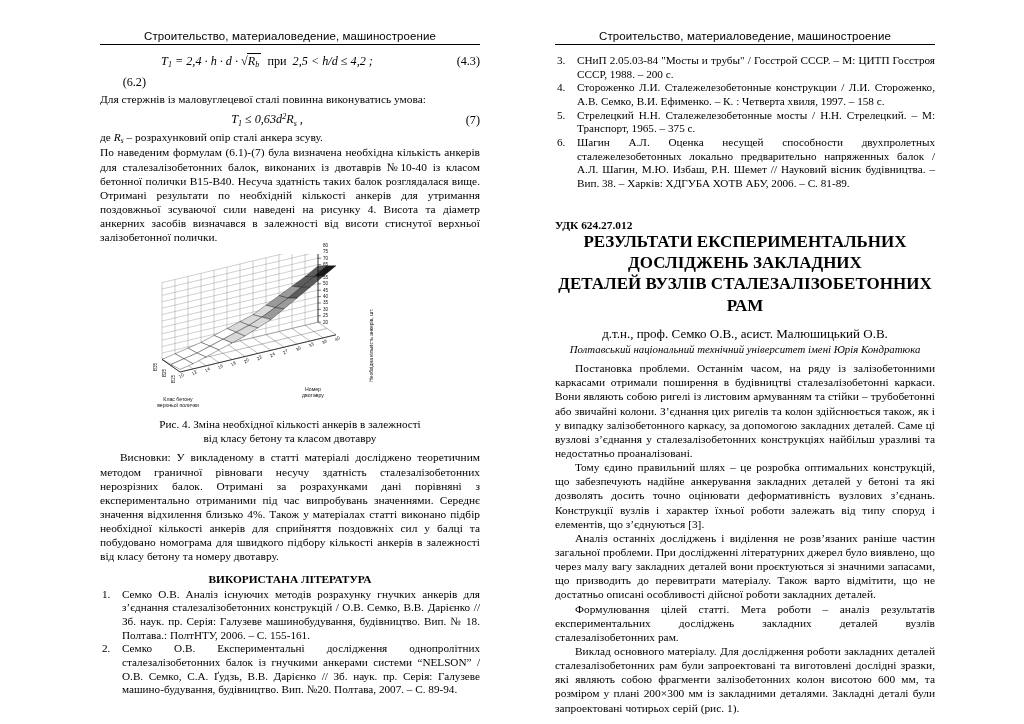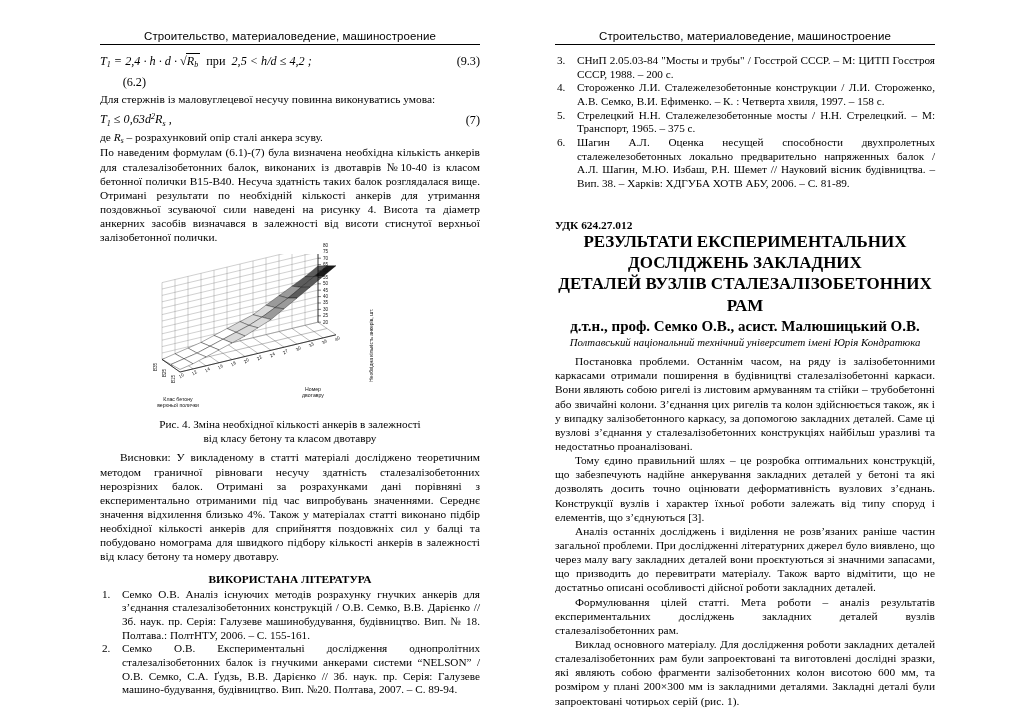--- a/index.html
+++ b/index.html
@@ -54,20 +54,21 @@
   
   .formula-row {
     display: flex;
     align-items: center;
     font-size: 12.2px;
     margin: 6px 0 2px 0;
     font-family: "Liberation Serif", serif;
   }
   .formula-row .fx {
     flex: 1;
+    text-align: center;
     font-style: italic;
     white-space: nowrap;
   }
   .formula-row .fnum {
     width: 46px;
     text-align: right;
     font-style: normal;
   }
   .upr { font-style: normal; }
   sub.s { font-size: 0.66em; vertical-align: -0.28em; font-style: italic;}
@@ -103,23 +104,23 @@
     margin-top: 2px;
   }
   .title-blk {
     text-align: center;
     font-size: 17px;
     font-weight: bold;
     line-height: 1.26;
   }
   .authors {
     text-align: center;
-    font-size: 15px;
-    font-weight: bold;
-    margin-top: 2px;
+    font-size: 13px;
+    font-weight: normal;
+    margin-top: 10px;
   }
   .affil {
     text-align: center;
     font-size: 10.8px;
     font-style: italic;
     margin-top: 1px;
     margin-bottom: 6px;
   }
   b.lead { font-weight: normal; }
 
@@ -194,28 +195,28 @@
 
   <div class="col col-left">
 
     <div class="running-head">Строительство, материаловедение, машиностроение</div>
     <div class="rule"></div>
 
     <div class="formula-row">
       <span class="fx">
         <i>T</i><sub class="s">1</sub> = 2,4 · <i>h</i> · <i>d</i> · <span class="radic">√</span><span class="sqrt"><i>R</i><sub class="s">b</sub></span>&nbsp;&nbsp;<span class="upr">при</span>&nbsp; 2,5 &lt; <i>h</i>/<i>d</i> ≤ 4,2 ;
       </span>
-      <span class="fnum">(9.3)</span>
+      <span class="fnum">(4.3)</span>
     </div>
 
     <div class="formula-row">
       <span class="fnum">(6.2)</span>
     </div>
 
-    <p>Для стержнів із маловуглецевої несучу повинна виконуватись умова:</p>
+    <p>Для стержнів із маловуглецевої сталі повинна виконуватись умова:</p>
 
     <div class="formula-row">
       <span class="fx">
         <i>T</i><sub class="s">1</sub> ≤ 0,63<i>d</i><sup class="s">2</sup><i>R</i><sub class="s">s</sub> ,
       </span>
       <span class="fnum">(7)</span>
     </div>
 
     <p>де <i>R<sub class="s">s</sub></i> – розрахунковий опір сталі анкера зсуву.</p>
 

